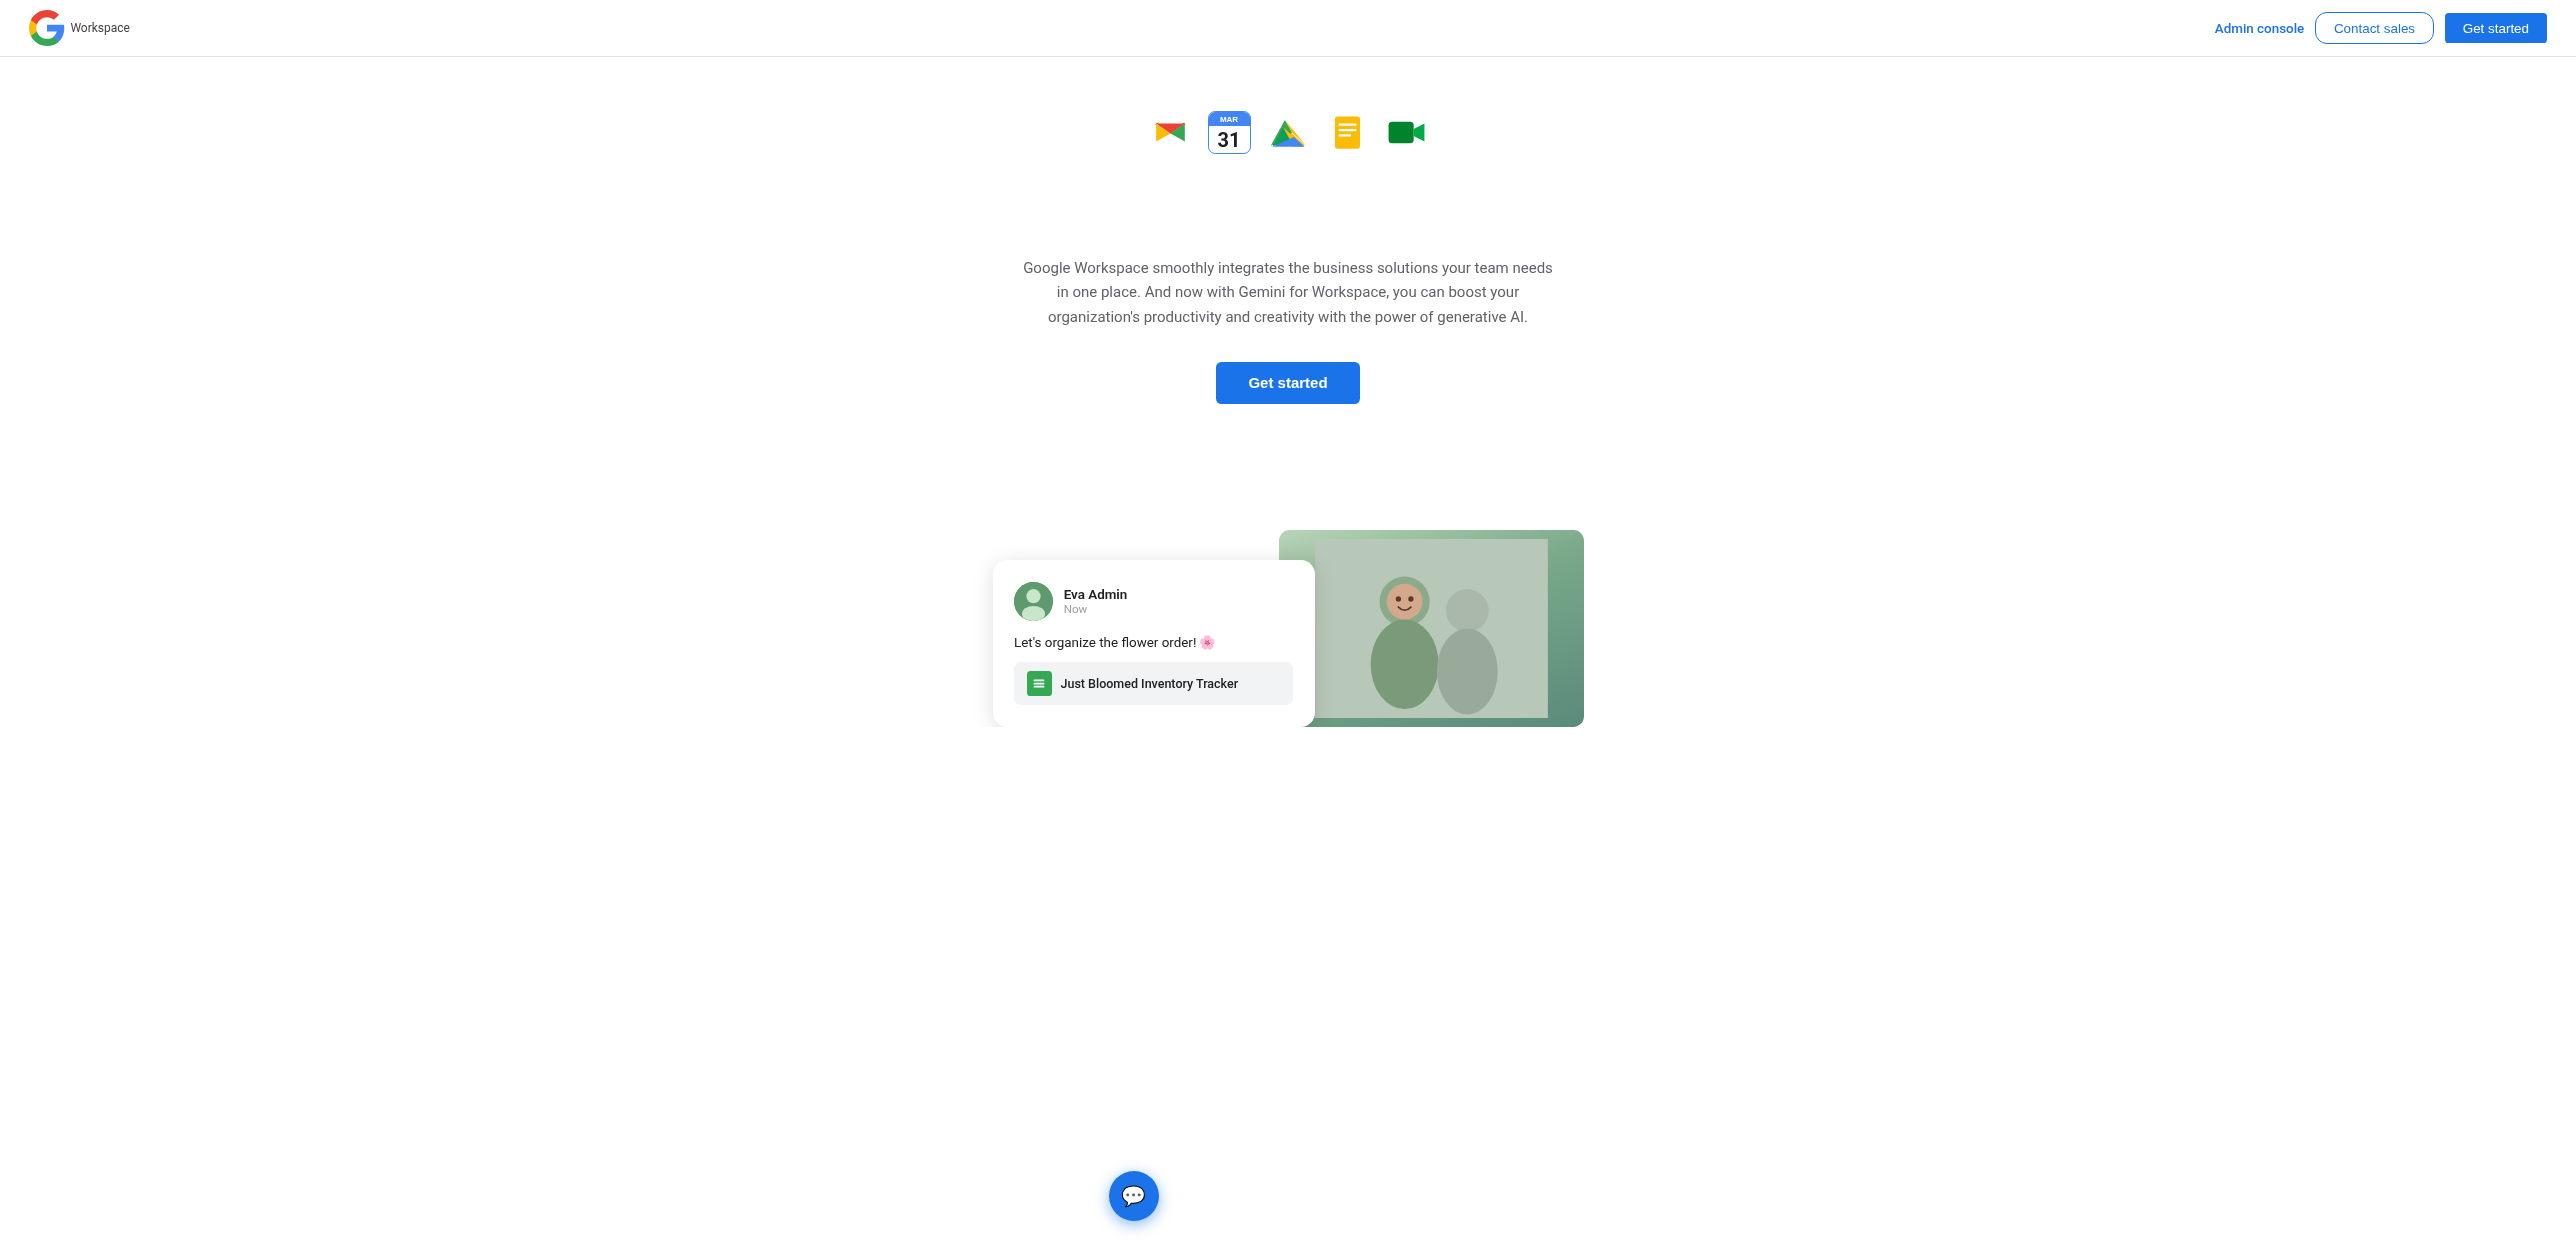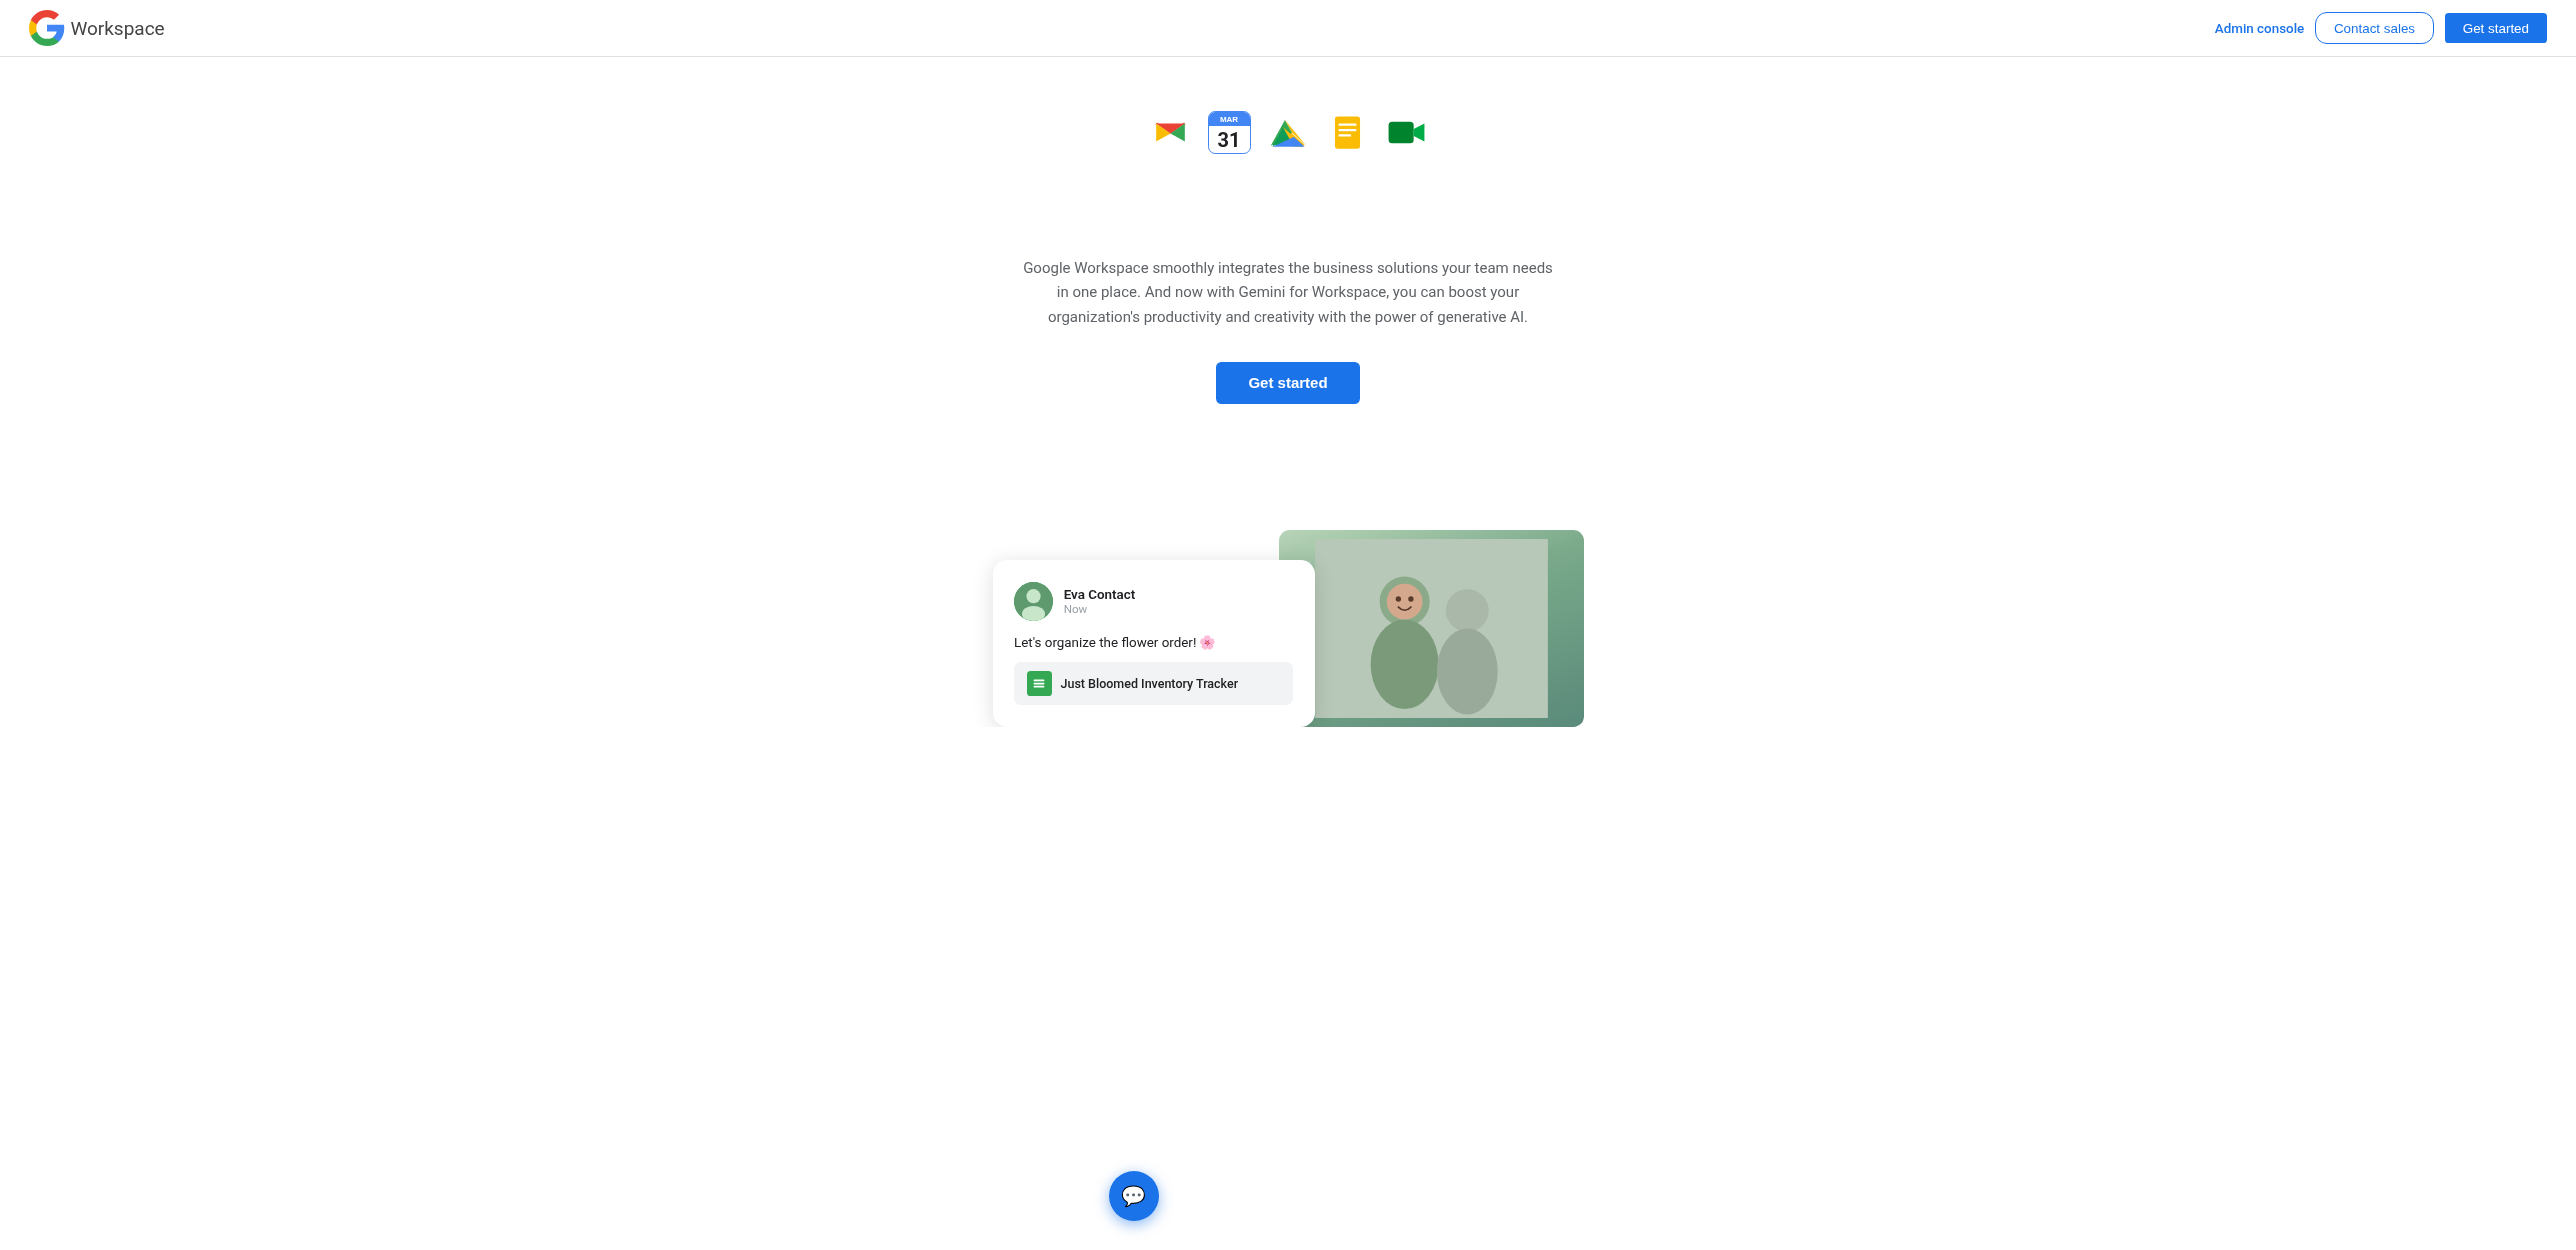--- a/index.html
+++ b/index.html
@@ -6,21 +6,21 @@
     body { font-family: 'Google Sans', Roboto, Arial, sans-serif; background: #fff; color: #202124; overflow-x: hidden; }
 
     
     nav {
       display: flex; align-items: center; justify-content: space-between;
       padding: 0 29px; height: 57px; border-bottom: 0.9px solid #e0e0e0;
       position: sticky; top: 0; background: #fff; z-index: 100;
     }
     .nav-left { display: flex; align-items: center; gap: 29px; }
     .logo { display: flex; align-items: center; gap: 5.4px; text-decoration: none; }
-    .logo-workspace { font-size: 19px; color: #444; font-weight: 400; }
+    .logo-workspace { font-size: 12px; color: #444; font-weight: 400; }
     .nav-links { display: flex; align-items: center; gap: 3.6px; }
     .nav-link {
       display: flex; align-items: center; gap: 3.6px;
       padding: 7.2px 10.7px; font-size: 13.4px; color: #202124;
       text-decoration: none; border-radius: 3.6px; cursor: pointer;
       white-space: nowrap;
     }
     .nav-link.active { font-weight: 600; }
     .chevron { font-size: 9px; color: #444; }
     .nav-right { display: flex; align-items: center; gap: 10.7px; }
@@ -224,21 +224,21 @@
       <div class="chat-card-header">
         <div class="avatar">
 
           <svg width="39" height="39" viewBox="0 0 44 44">
             <circle cx="22" cy="22" r="22" fill="#5f9a6f"></circle>
             <circle cx="22" cy="16" r="8" fill="#c8e6c9"></circle>
             <ellipse cx="22" cy="36" rx="13" ry="9" fill="#c8e6c9"></ellipse>
           </svg>
         </div>
         <div class="chat-meta">
-          <span class="chat-name">Eva Contact</span>
+          <span class="chat-name">Eva Admin</span>
           <span class="chat-time">Now</span>
         </div>
       </div>
       <p class="chat-message">Let's organize the flower order! 🌸</p>
       <div class="chat-attachment">
         <div class="attachment-icon">
           <svg width="16" height="16" viewBox="0 0 18 18">
             <rect x="1" y="1" width="16" height="16" rx="2" fill="#34A853"></rect>
             <rect x="3" y="4" width="12" height="2" rx="0.5" fill="#fff"></rect>
             <rect x="3" y="7.5" width="12" height="2" rx="0.5" fill="#fff"></rect>

